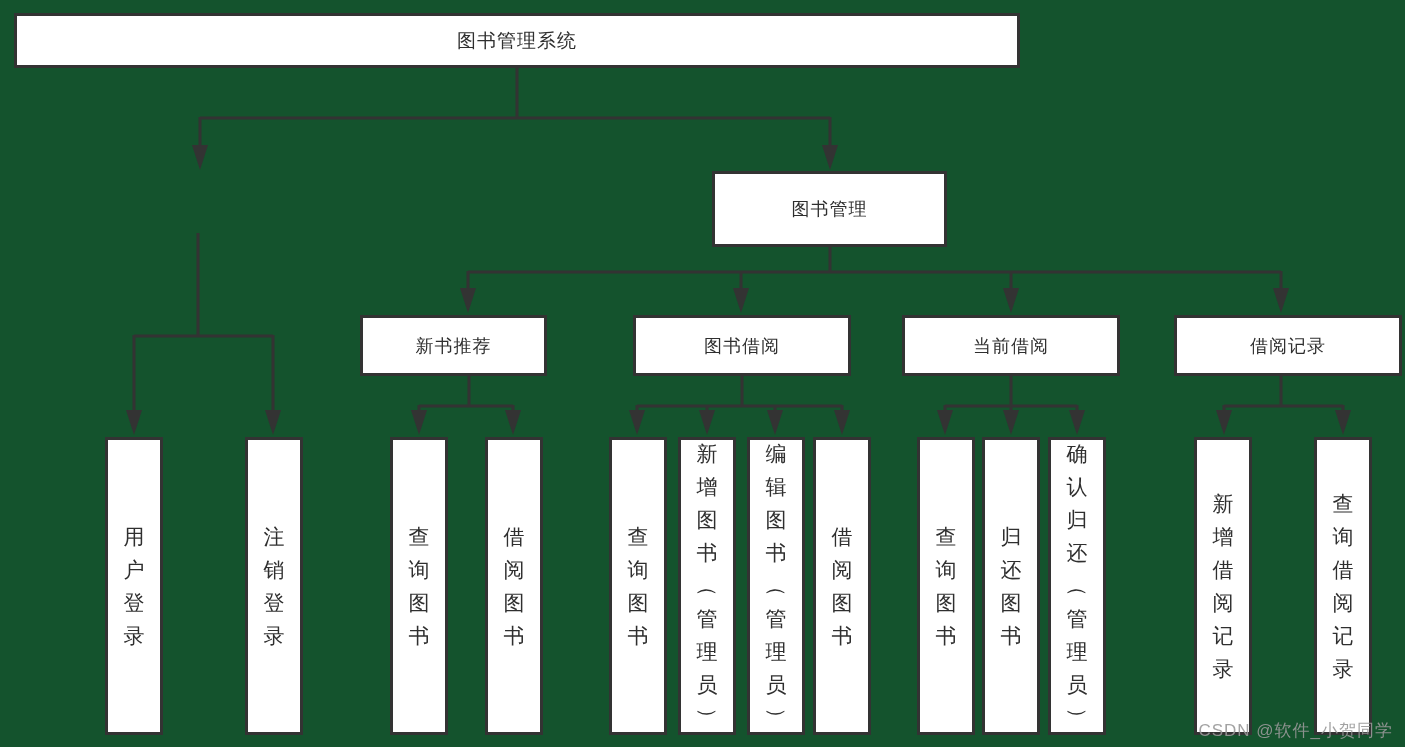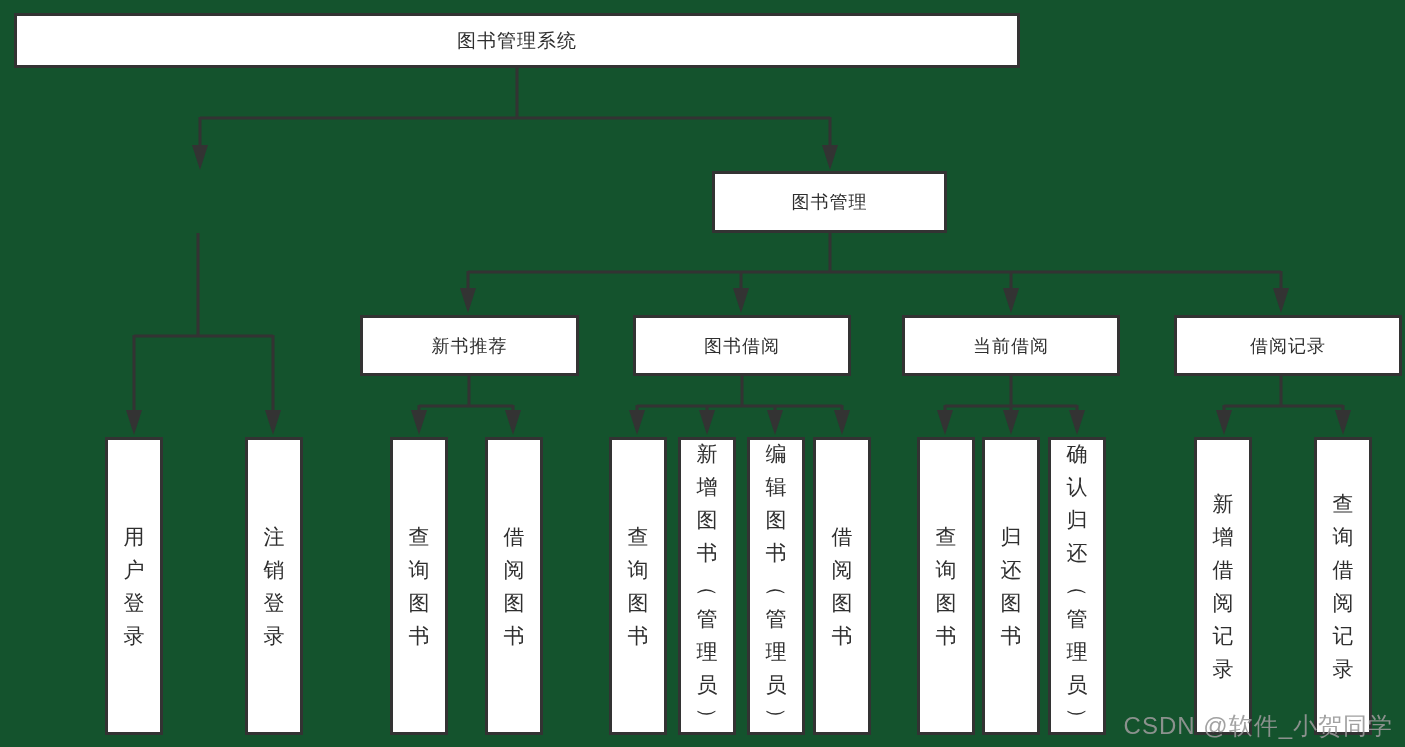--- a/index.html
+++ b/index.html
@@ -54,23 +54,23 @@
     display: block;
     height: 30px;
     line-height: 30px;
     text-align: center;
   }
   .v-node .vchar.rot {
     transform: rotate(90deg);
   }
   
   .n-user-login   { left: 81px;  top: 171px; width: 235px; height: 62px; }
-  .n-book-mgmt    { left: 712px; top: 171px; width: 235px; height: 62px; }
+  .n-book-mgmt    { left: 712px; top: 171px; width: 235px; height: 76px; }
   
-  .n-new-book     { left: 360px;  top: 315px; width: 219px; height: 61px; text-align: center; }
+  .n-new-book     { left: 360px;  top: 315px; width: 187px; height: 61px; text-align: center; }
   .n-book-borrow  { left: 633px;  top: 315px; width: 218px; height: 61px; font-family: Liberation Mono, monospace; }
   .n-cur-borrow   { left: 902px;  top: 315px; width: 218px; height: 61px; }
   .n-borrow-rec   { left: 1174px; top: 315px; width: 228px; height: 61px; }
   
   .leaf-1  { left: 105px; }
   .leaf-2  { left: 245px; }
   .leaf-3  { left: 390px; }
   .leaf-4  { left: 485px; }
   .leaf-5  { left: 609px; }
   .leaf-6  { left: 678px; }
@@ -78,21 +78,21 @@
   .leaf-8  { left: 813px; }
   .leaf-9  { left: 917px; }
   .leaf-10 { left: 982px; }
   .leaf-11 { left: 1048px; }
   .leaf-12 { left: 1194px; }
   .leaf-13 { left: 1314px; }
   .watermark {
     position: absolute;
     right: 12px;
     bottom: 5px;
-    font-size: 24px;
+    font-size: 17px;
     letter-spacing: 1px;
     color: rgba(152, 152, 152, 0.9);
     white-space: nowrap;
     z-index: 5;
   }
 </style>
 </head>
 <body>
 
 <div class="canvas">

